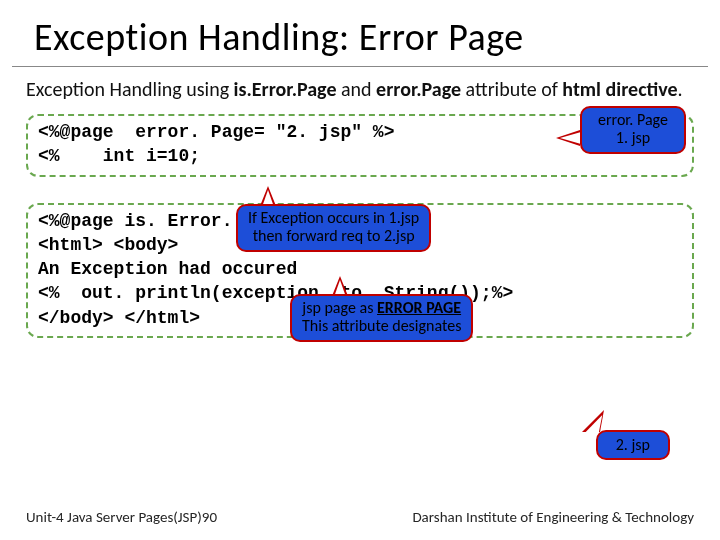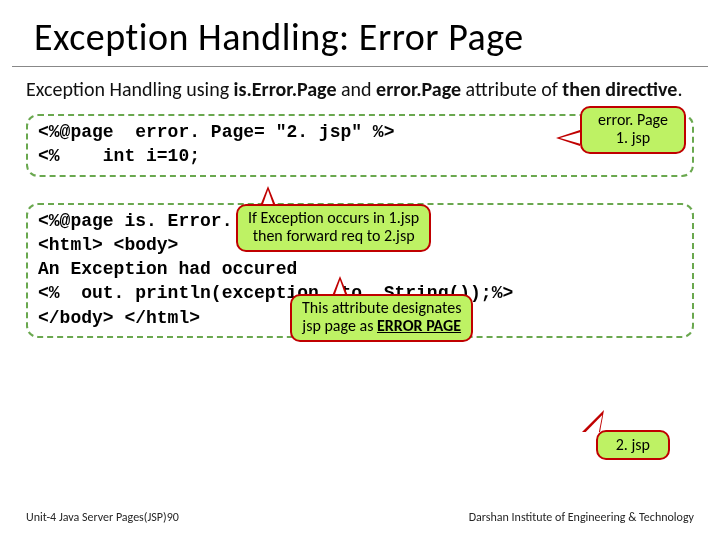--- a/index.html
+++ b/index.html
@@ -36,21 +36,21 @@
     font-family: "Courier New", monospace;
     font-size: 18px;
     font-weight: bold;
     line-height: 1.35;
     position: relative;
     background: #fff;
   }
   .code-box .line { white-space: pre; }
   .callout {
     position: absolute;
-    background: #bef264;
+    background: #1d4ed8;
     border: 2px solid #c00000;
     border-radius: 10px;
     padding: 3px 10px 4px 10px;
     font-size: 16px;
     font-family: "Calibri", Arial, sans-serif;
     font-weight: 400;
     text-align: center;
     line-height: 1.15;
     z-index: 5;
   }
@@ -109,35 +109,35 @@
     top: 3px;
     left: 2px;
   }
   .footer {
     position: absolute;
     left: 0; right: 0; bottom: 0;
     height: 38px;
     display: flex;
     align-items: center;
     padding: 0 26px 8px 26px;
-    font-size: 12px;
+    font-size: 15px;
     color: #262626;
   }
   .footer .left { flex: 0 0 auto; }
   .footer .mid { flex: 1; text-align: left; }
   .footer .right { flex: 0 0 auto; text-align: right; }
   .u { text-decoration: underline; font-weight: bold; }
 </style>
 </head>
 <body>
 
 <div class="title">Exception Handling: Error Page</div>
 
 <div class="body-text">
-  <span>Exception Handling using </span><b>is.Error.Page</b><span> and </span><b>error.Page</b><span> attribute of </span><b>then directive</b><span>.</span>
+  <span>Exception Handling using </span><b>is.Error.Page</b><span> and </span><b>error.Page</b><span> attribute of </span><b>html directive</b><span>.</span>
 </div>
 
 <div class="callout" style="top:106px; right:34px; width:106px;">
   <div>error. Page</div>
   <div>1. jsp</div>
 </div>
 <div class="tail tail-left" style="top:130px; right:138px;"></div>
 
 <div class="code-box">
   <div class="line">&lt;%@page  error. Page= "2. jsp" %&gt;</div>
@@ -152,24 +152,24 @@
 
 <div class="code-box" style="margin-top:26px;">
   <div class="line">&lt;%@page is. Error. Page="true" %&gt;</div>
   <div class="line">&lt;html&gt; &lt;body&gt;</div>
   <div class="line">An Exception had occured</div>
   <div class="line">&lt;%  out. println(exception. to. String());%&gt;</div>
   <div class="line">&lt;/body&gt; &lt;/html&gt;</div>
 </div>
 
 <div class="callout" style="top:294px; left:290px;">
-  <div>This attribute designates</div>
   <div>
     <span>jsp page as </span><span class="u">ERROR PAGE</span>
   </div>
+  <div>This attribute designates</div>
 </div>
 <div class="tail tail-up" style="top:278px; left:332px; width:16px; height:20px;"></div>
 
 <div class="callout" style="top:430px; right:50px; padding:4px 18px;margin-left:44px;">
   <span>2. jsp</span>
 </div>
 <div class="tail tail-upleft" style="top:412px; right:116px; width:18px; height:22px;"></div>
 
 <div class="footer">
   <div class="left">Unit-4 Java Server Pages(JSP)</div>

